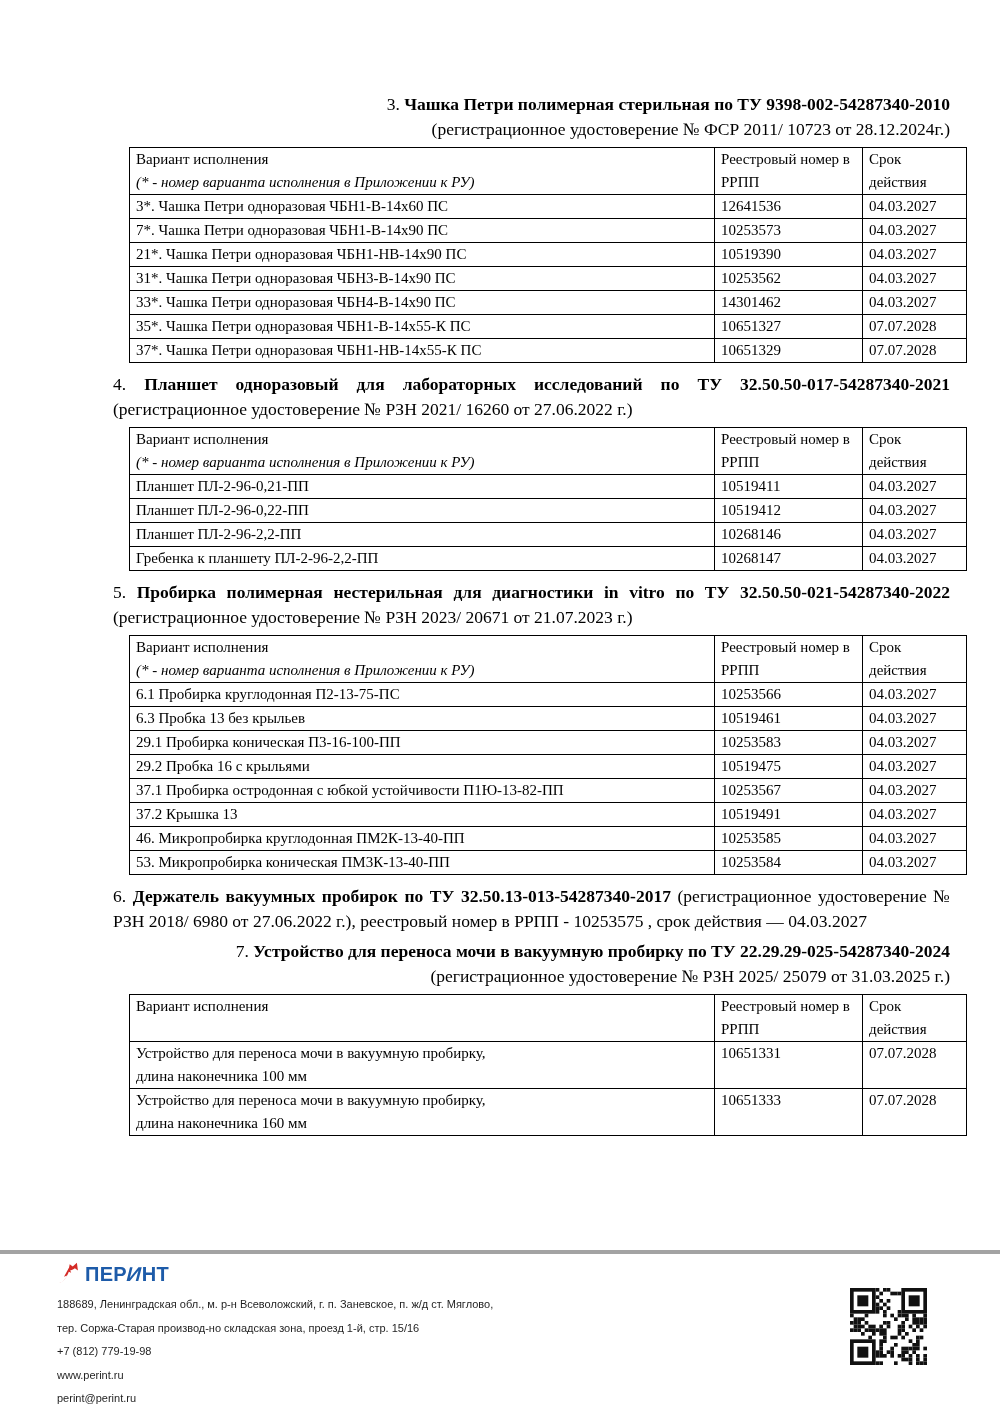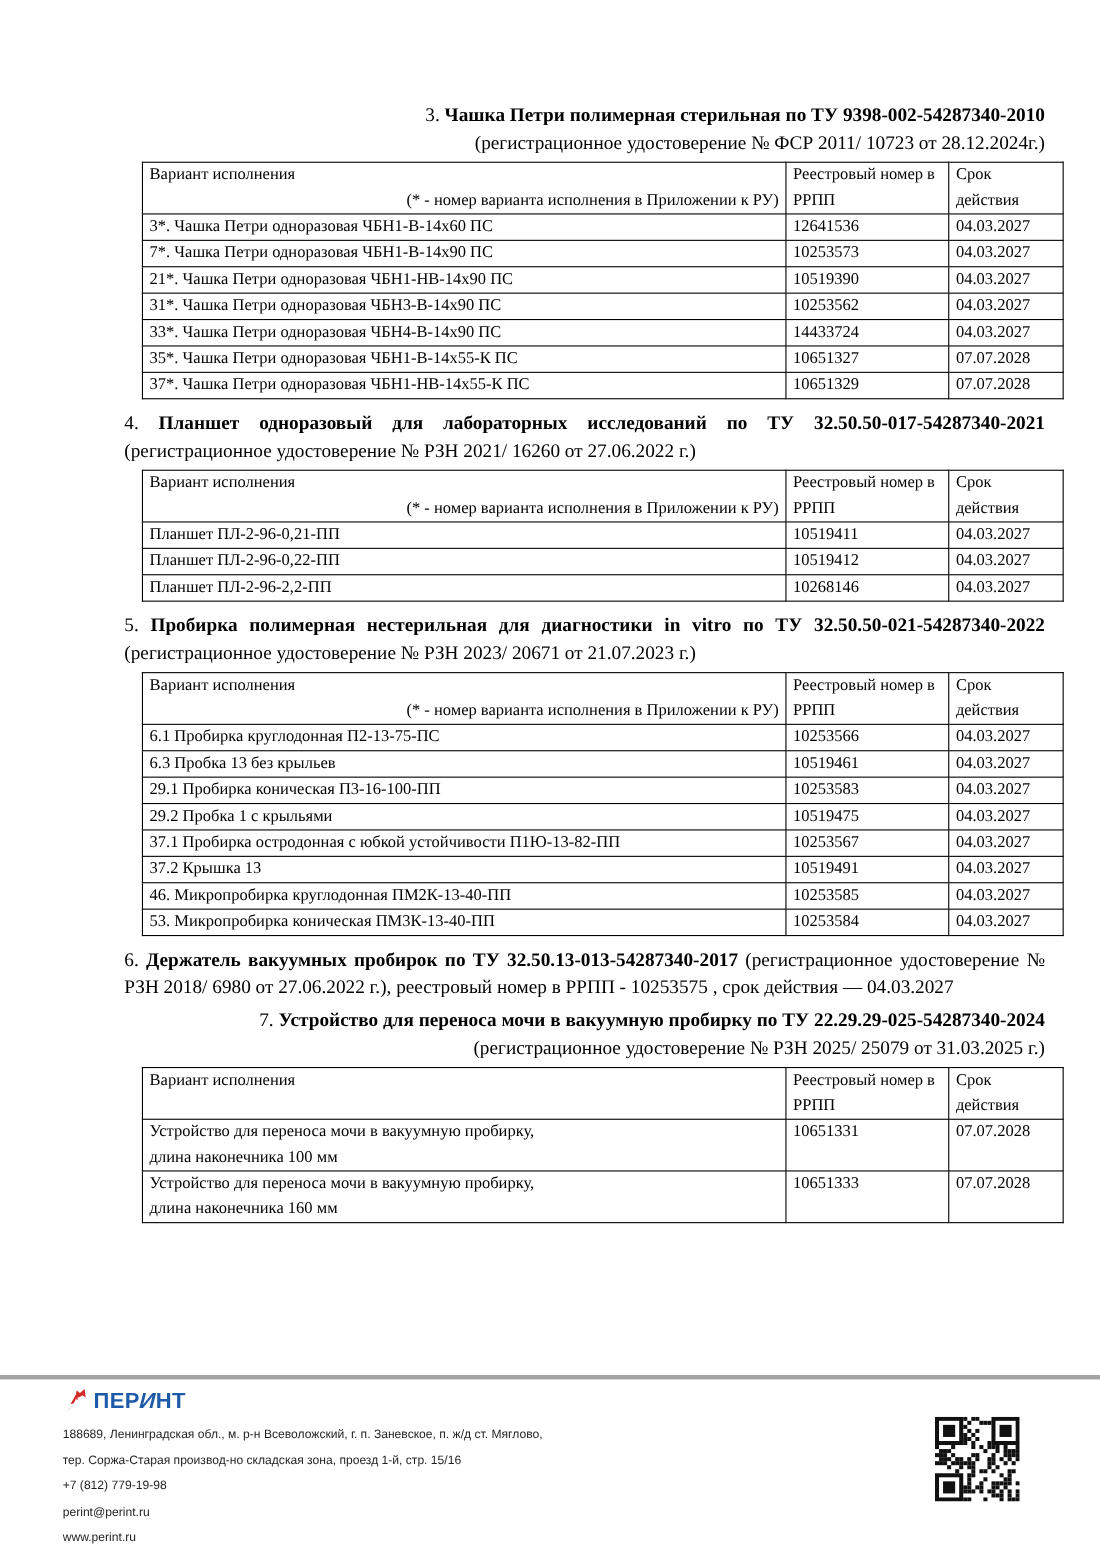--- a/index.html
+++ b/index.html
@@ -6,21 +6,21 @@
   body{
     width:1000px;height:1414px;background:#ffffff;position:relative;
     font-family:"Liberation Serif", serif;color:#000;overflow:hidden;
   }
   .content{position:absolute;left:113px;top:88px;width:837px;}
   .sec-head{font-size:17.5px;line-height:25px;margin:4px 0 5px 0;text-align:right;}
   .sec-head b{font-weight:bold;}
   .just{text-align:justify;}
   table{width:837px;border-collapse:collapse;table-layout:fixed;font-size:15px;margin:0 0 9px 16px;}
   th,td{border:1.5px solid #000;padding:0 6px;vertical-align:top;text-align:left;font-weight:normal;line-height:23px;word-wrap:break-word;}
-  .note{text-align:right;}
+  .note{font-style:italic;}
   .rule{position:absolute;left:0;top:1250px;width:1000px;height:4px;background:#a3a3a3;}
   .footer{position:absolute;left:57px;top:1262px;font-family:"Liberation Sans", sans-serif;color:#1f1f1f;}
   .logo{display:flex;align-items:center;gap:5px;margin:0 0 8px 0;}
   .logo-text{font-size:20px;font-weight:bold;color:#1d5ba9;letter-spacing:.3px;line-height:22px;}
   .logo-text .skew{display:inline-block;transform:skewX(-14deg);}
   .addr div{font-size:11px;line-height:23.5px;}
   .qr{position:absolute;left:850px;top:1288px;}
 </style>
 </head>
 <body>
@@ -61,21 +61,21 @@
           <td>10519390</td>
           <td>04.03.2027</td>
         </tr>
         <tr>
           <td>31*. Чашка Петри одноразовая ЧБН3-В-14х90 ПС</td>
           <td>10253562</td>
           <td>04.03.2027</td>
         </tr>
         <tr>
           <td>33*. Чашка Петри одноразовая ЧБН4-В-14х90 ПС</td>
-          <td>14433724</td>
+          <td>14301462</td>
           <td>04.03.2027</td>
         </tr>
         <tr>
           <td>35*. Чашка Петри одноразовая ЧБН1-В-14х55-К ПС</td>
           <td>10651327</td>
           <td>07.07.2028</td>
         </tr>
         <tr>
           <td>37*. Чашка Петри одноразовая ЧБН1-НВ-14х55-К ПС</td>
           <td>10651329</td>
@@ -111,20 +111,25 @@
         <tr>
           <td>Планшет ПЛ-2-96-0,22-ПП</td>
           <td>10519412</td>
           <td>04.03.2027</td>
         </tr>
         <tr>
           <td>Планшет ПЛ-2-96-2,2-ПП</td>
           <td>10268146</td>
           <td>04.03.2027</td>
         </tr>
+        <tr>
+          <td>Гребенка к планшету ПЛ-2-96-2,2-ПП</td>
+          <td>10268147</td>
+          <td>04.03.2027</td>
+        </tr>
       </tbody>
   </table>
 
   <p class="sec-head just"><span>5.</span> <b>Пробирка полимерная нестерильная для диагностики in vitro по ТУ 32.50.50-021-54287340-2022</b> <span>(регистрационное удостоверение № РЗН 2023/ 20671 от 21.07.2023 г.)</span></p>
 
   <table>
     <colgroup>
         <col style="width:585px">
         <col style="width:148px">
         <col style="width:104px">
@@ -149,21 +154,21 @@
           <td>6.3 Пробка 13 без крыльев</td>
           <td>10519461</td>
           <td>04.03.2027</td>
         </tr>
         <tr>
           <td>29.1 Пробирка коническая П3-16-100-ПП</td>
           <td>10253583</td>
           <td>04.03.2027</td>
         </tr>
         <tr>
-          <td>29.2 Пробка 1 с крыльями</td>
+          <td>29.2 Пробка 16 с крыльями</td>
           <td>10519475</td>
           <td>04.03.2027</td>
         </tr>
         <tr>
           <td>37.1 Пробирка остродонная с юбкой устойчивости П1Ю-13-82-ПП</td>
           <td>10253567</td>
           <td>04.03.2027</td>
         </tr>
         <tr>
           <td>37.2 Крышка 13</td>
@@ -233,22 +238,22 @@
         <path fill="#d42b27" d="M2 21c4-1.2 6.2-3.4 8-7.4l-3 1.1 5-9 2.2 5-2.4-.9C10 14.6 7.4 19.4 2 21z"></path>
         <path fill="#d42b27" d="M11.5 8.6l1.2-6.4 3 2.2 4.2-3.6 1 7.6-3-2.1c-2 1.7-4.2 2.3-6.4 2.3z"></path>
       </svg>
     </span>
     <span class="logo-text"><span>ПЕР</span><span class="skew">И</span><span>НТ</span></span>
   </div>
   <div class="addr">
     <div>188689, Ленинградская обл., м. р-н Всеволожский, г. п. Заневское, п. ж/д ст. Мяглово,</div>
     <div>тер. Соржа-Старая производ-но складская зона, проезд 1-й, стр. 15/16</div>
     <div>+7 (812) 779-19-98</div>
+    <div>www.perint.ru</div>
     <div>perint@perint.ru</div>
-    <div>www.perint.ru</div>
   </div>
 </div>
 
 <svg class="qr" width="77" height="77" viewBox="0 0 77 77" fill="#111">
     <rect x="25.67" y="0.00" width="3.67" height="3.67"></rect>
     <rect x="33.00" y="0.00" width="3.67" height="3.67"></rect>
     <rect x="36.67" y="0.00" width="3.67" height="3.67"></rect>
     <rect x="29.33" y="3.67" width="3.67" height="3.67"></rect>
     <rect x="40.33" y="3.67" width="3.67" height="3.67"></rect>
     <rect x="44.00" y="3.67" width="3.67" height="3.67"></rect>

